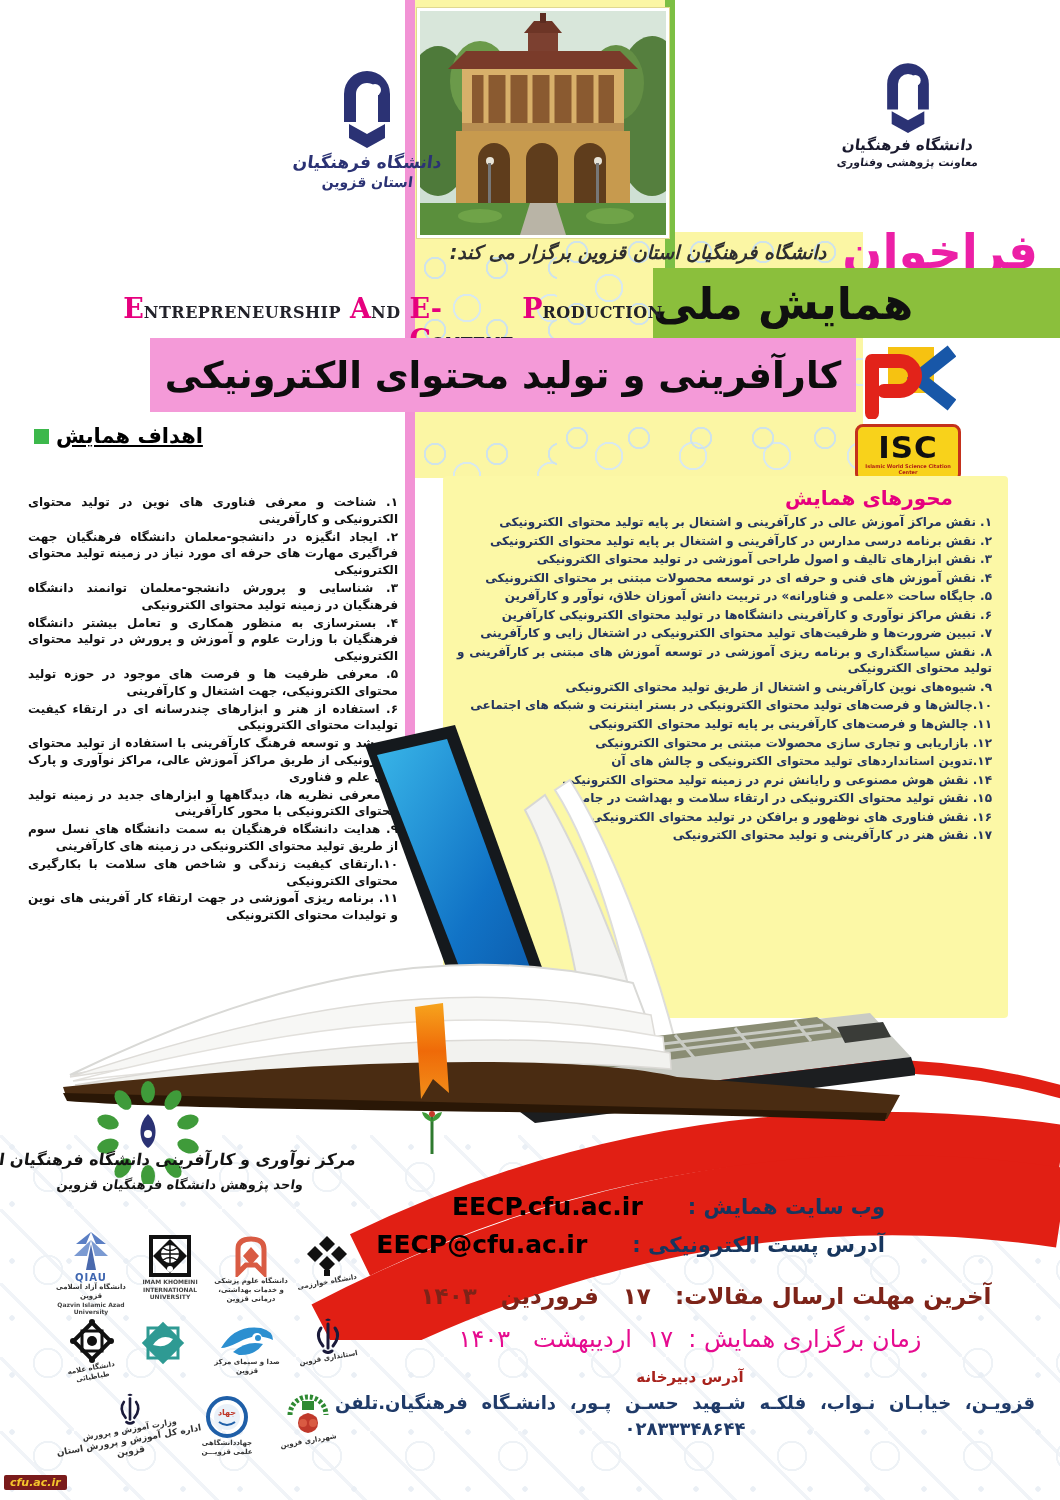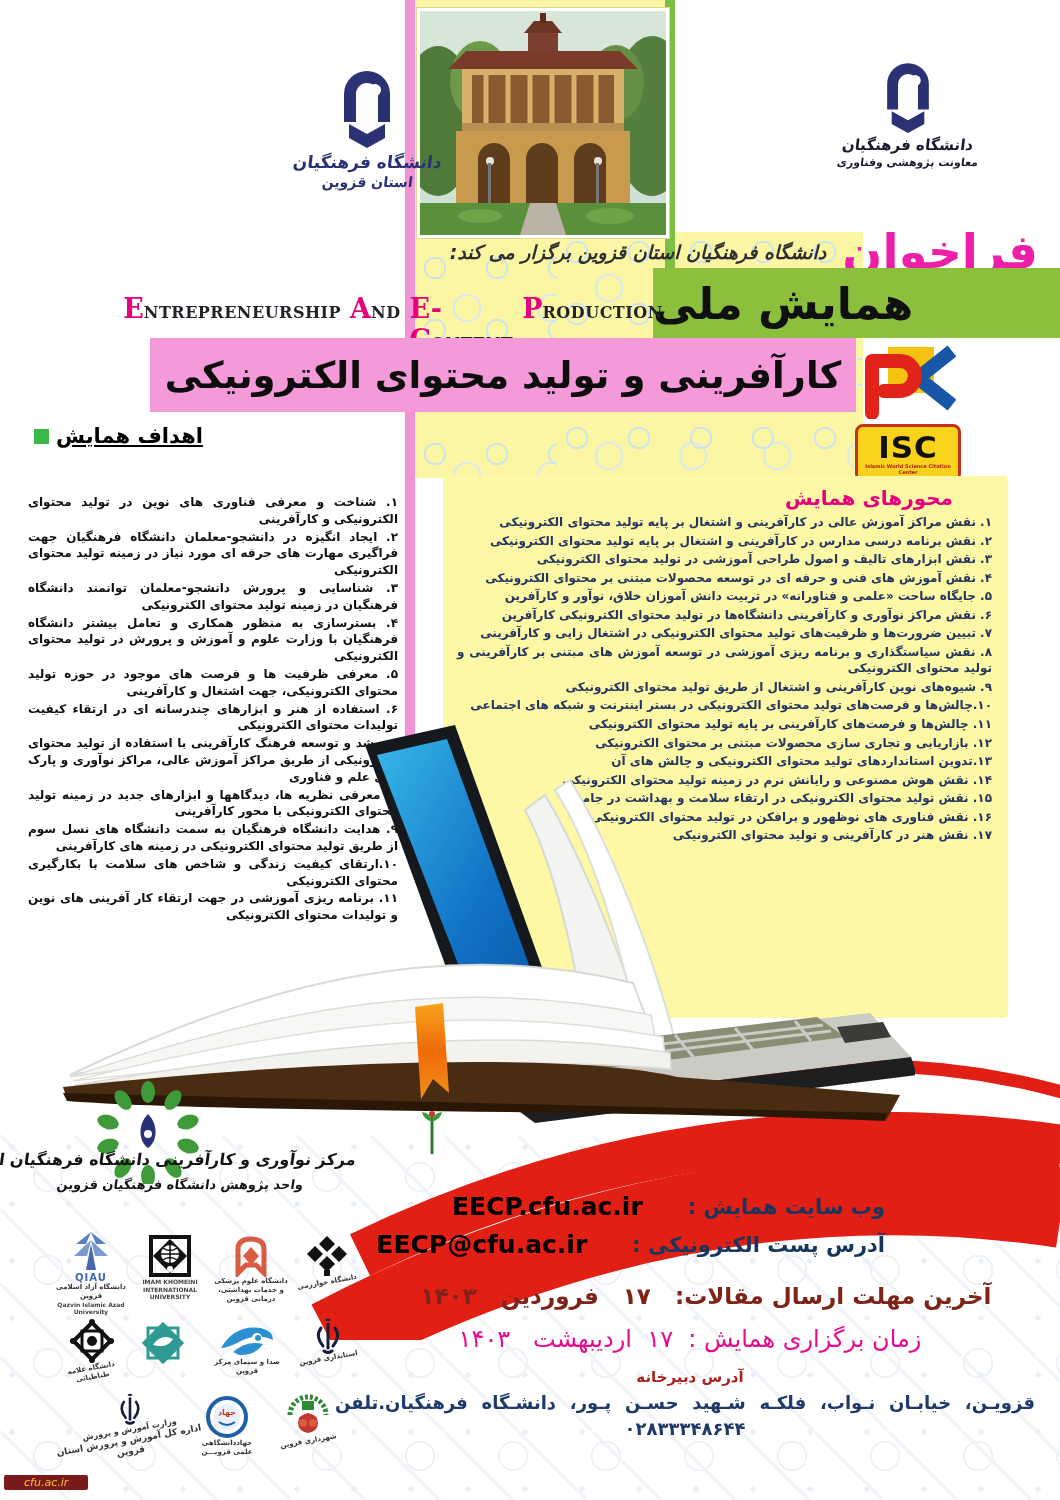--- a/index.html
+++ b/index.html
@@ -59,22 +59,22 @@
   .addr{font-size:18px;font-weight:800;color:#1f3a68;line-height:1.45;text-align:justify;text-align-last:center;}
   
   .innov-l1{font-size:16px;font-weight:800;color:#141414;transform:skewX(-8deg);white-space:nowrap;}
   .innov-l2{font-size:13px;font-weight:800;color:#141414;transform:skewX(-8deg);}
   
   .partner{display:flex;flex-direction:column;align-items:center;text-align:center;}
   .pcap{font-size:7px;color:#333;font-weight:bold;line-height:1.25;}
   .pcap.en{font-size:6px;color:#444;}
   .pcap.tilt{transform:rotate(-10deg);}
   .qiau-name{font-size:10px;font-weight:900;color:#3f66b0;letter-spacing:1px;}
-  .cfu-tag{background:#7a1b1b;color:#f4c52c;font-size:11px;font-weight:normal;font-style:italic;
-    padding:1px 20px;border-radius:2px;}
+  .cfu-tag{background:#7a1b1b;color:#f4c52c;font-size:11px;font-weight:bold;font-style:italic;
+    padding:1px 6px;border-radius:2px;}
   .ph-border{border:3px solid #fff;box-shadow:0 0 0 1px #e0d890;}
 </style>
 </head>
 <body>
 
 <div class="poster">
 
   <div class="abs scipat" style="left:0;top:1135px;width:1060px;height:365px;opacity:.8;"></div>
 
   <div class="abs yellowpat" style="left:415px;top:0;width:250px;height:478px;"></div>

